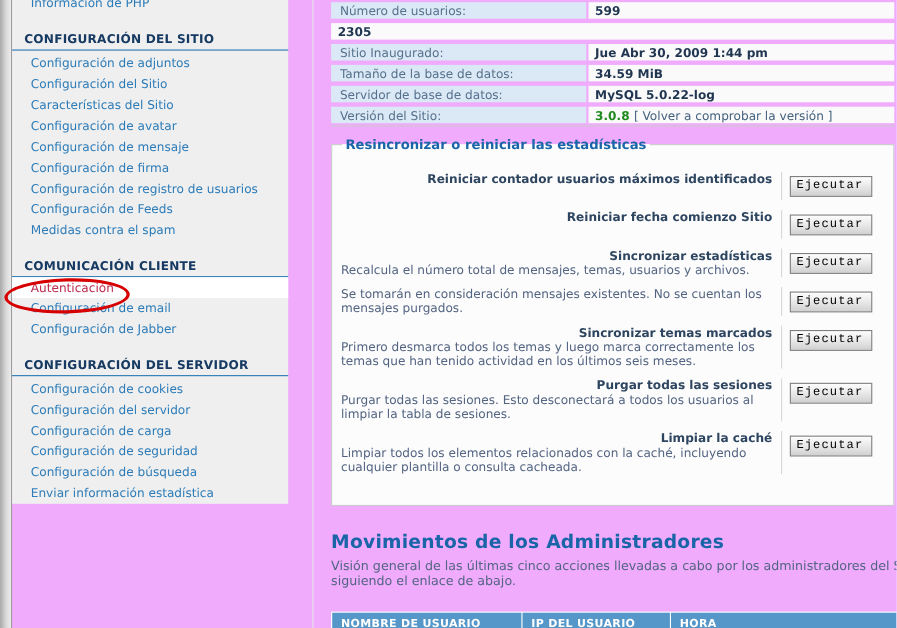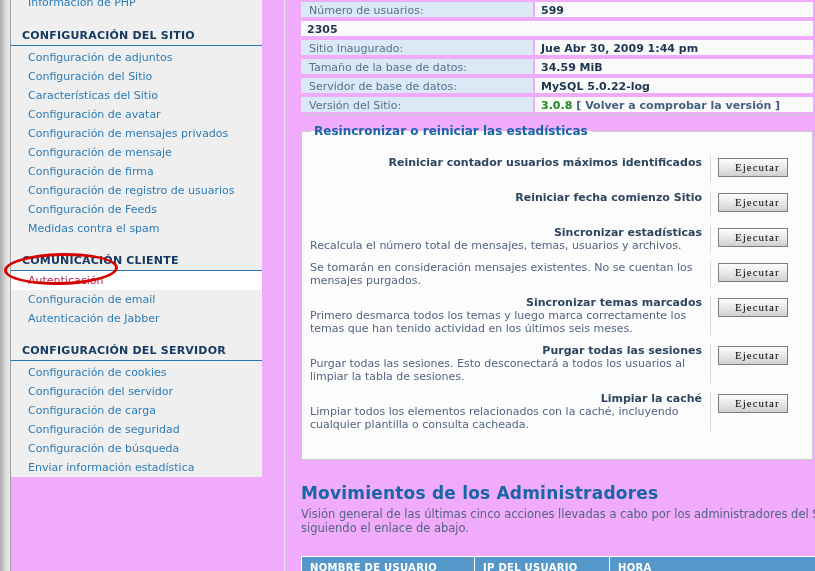--- a/index.html
+++ b/index.html
@@ -48,41 +48,41 @@
   .stat-row{display:flex; gap:2px; height:17px; margin-bottom:2px;align-items:flex-end;}
   .stat-label{
     width:224px; background:#DBE9F6; color:#56718C;
     font-size:11px; padding:2px 0 0 8px; white-space:nowrap;
   }
   .stat-value{
     flex:1; background:#FAFAFA; color:#1F3550; font-weight:bold;
     font-size:11px; padding:2px 0 0 6px; white-space:nowrap;
   }
   .stat-value .green{color:#1F8A1F;}
-  .ver-link{font-weight:bold; color:#44617F; margin-left:4px; cursor:pointer;}
+  .ver-link{font-weight:normal; color:#44617F; margin-left:4px; cursor:pointer;}
   
   fieldset.actions{
     position:absolute; left:16px; top:124px; width:512px; height:336px;
     box-sizing:border-box; margin:0; overflow:hidden;
     border:1px solid #C9CBCD; background:#FCFCFC;
     padding:18px 0 0 8px;
   }
   fieldset.actions legend{
     font-size:12px; font-weight:bold; color:#1965A7; padding:0 3px; margin-left:1px;
   }
   .act-row{display:flex; min-height:26px; margin-bottom:9px;}
   .act-text{width:400px; padding-right:8px; box-sizing:border-box;}
   .act-title{font-size:11px; font-weight:bold; color:#2E4560; line-height:13px;text-align:right;}
   .act-desc{font-size:11px; color:#536482; line-height:13px; margin-top:0;}
   .act-desc:empty{display:none;}
   .act-btncol{flex:1; border-left:1px solid #D8D8D8; padding-left:7px;}
   .exec-btn{
-    font-family:Liberation Serif, serif; font-size:11px; letter-spacing:1px;
+    font-family:Liberation Mono, monospace; font-size:11px; letter-spacing:1px;
     color:#000; background:linear-gradient(#FDFDFD,#E4E4E4 60%,#D0D0D0);
-    border:1px solid #7E7E7E; padding:1px 7px 2px 16px; height:19px; cursor:pointer;
+    border:1px solid #7E7E7E; padding:1px 7px 2px 5px; height:19px; cursor:pointer;
   }
   
   .log-heading{
     position:absolute; left:16px; top:483px; margin:0;
     font-size:17px; font-weight:bold; color:#1965A7; letter-spacing:.2px;
   }
   .log-desc{
     position:absolute; left:16px; top:507px; width:515px;
     font-size:11.5px; color:#536482; line-height:14px;
   }
@@ -109,31 +109,30 @@
   <div class="left-strip"></div>
 
   <div class="menu">
     <a class="mi">Información de PHP</a>
 
     <div class="mh first">CONFIGURACIÓN DEL SITIO</div>
     <a class="mi gap">Configuración de adjuntos</a>
     <a class="mi">Configuración del Sitio</a>
     <a class="mi">Características del Sitio</a>
     <a class="mi">Configuración de avatar</a>
-    <a class="mi">Configuración de mensajes privados</a>
     <a class="mi">Configuración de mensaje</a>
     <a class="mi">Configuración de firma</a>
     <a class="mi">Configuración de registro de usuarios</a>
     <a class="mi">Configuración de Feeds</a>
     <a class="mi">Medidas contra el spam</a>
 
     <div class="mh">COMUNICACIÓN CLIENTE</div>
     <a class="mi selected">Autenticación</a>
     <a class="mi">Configuración de email</a>
-    <a class="mi">Autenticación de Jabber</a>
+    <a class="mi">Configuración de Jabber</a>
 
     <div class="mh">CONFIGURACIÓN DEL SERVIDOR</div>
     <a class="mi gap">Configuración de cookies</a>
     <a class="mi">Configuración del servidor</a>
     <a class="mi">Configuración de carga</a>
     <a class="mi">Configuración de seguridad</a>
     <a class="mi">Configuración de búsqueda</a>
     <a class="mi">Enviar información estadística</a>
   </div>
 

